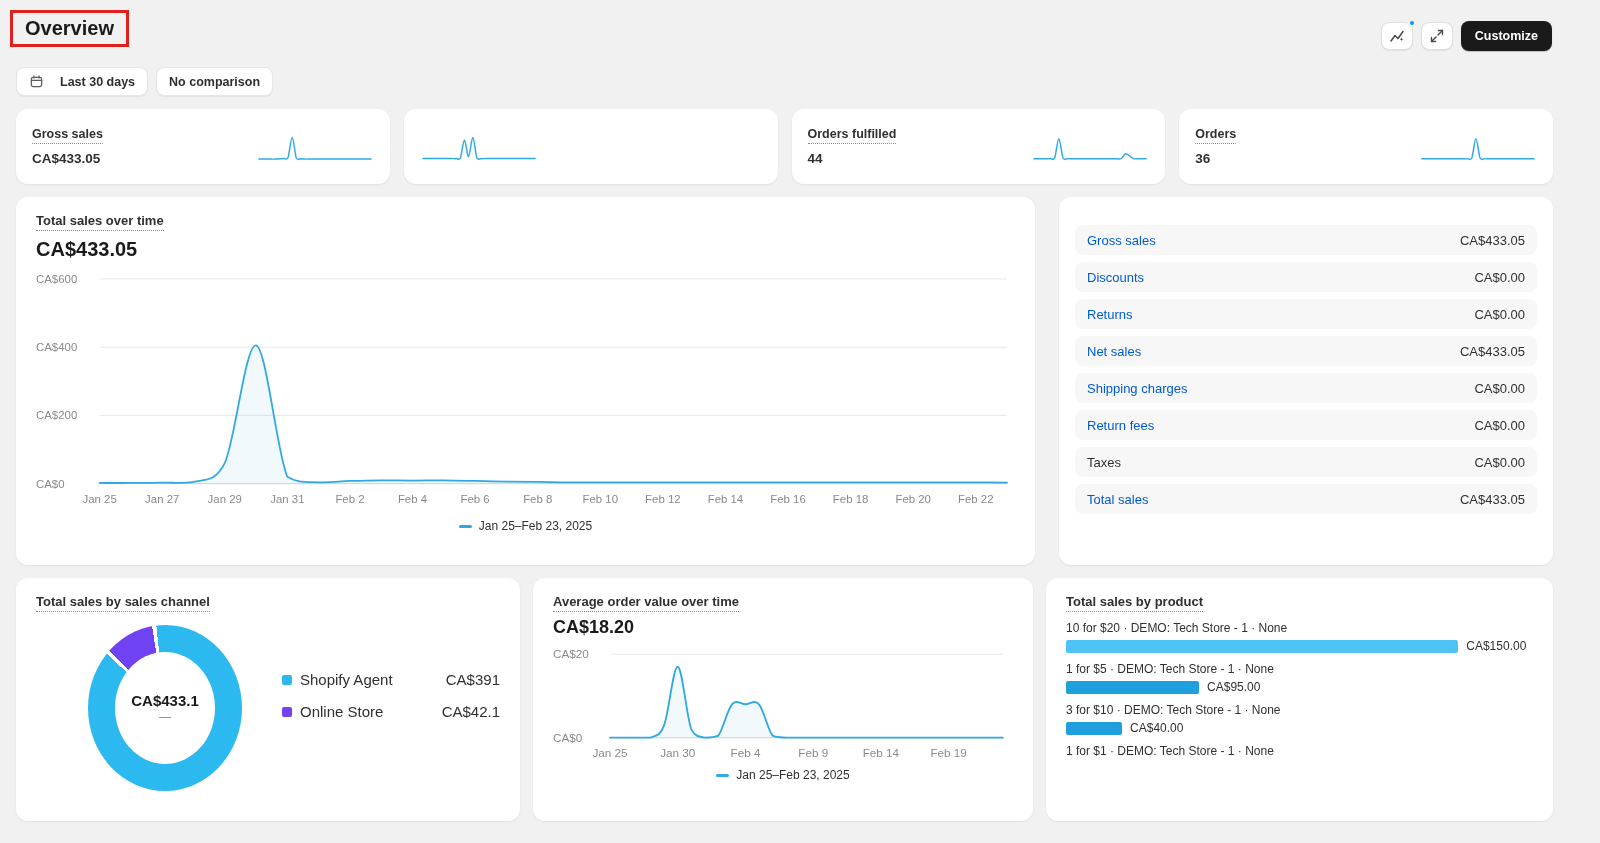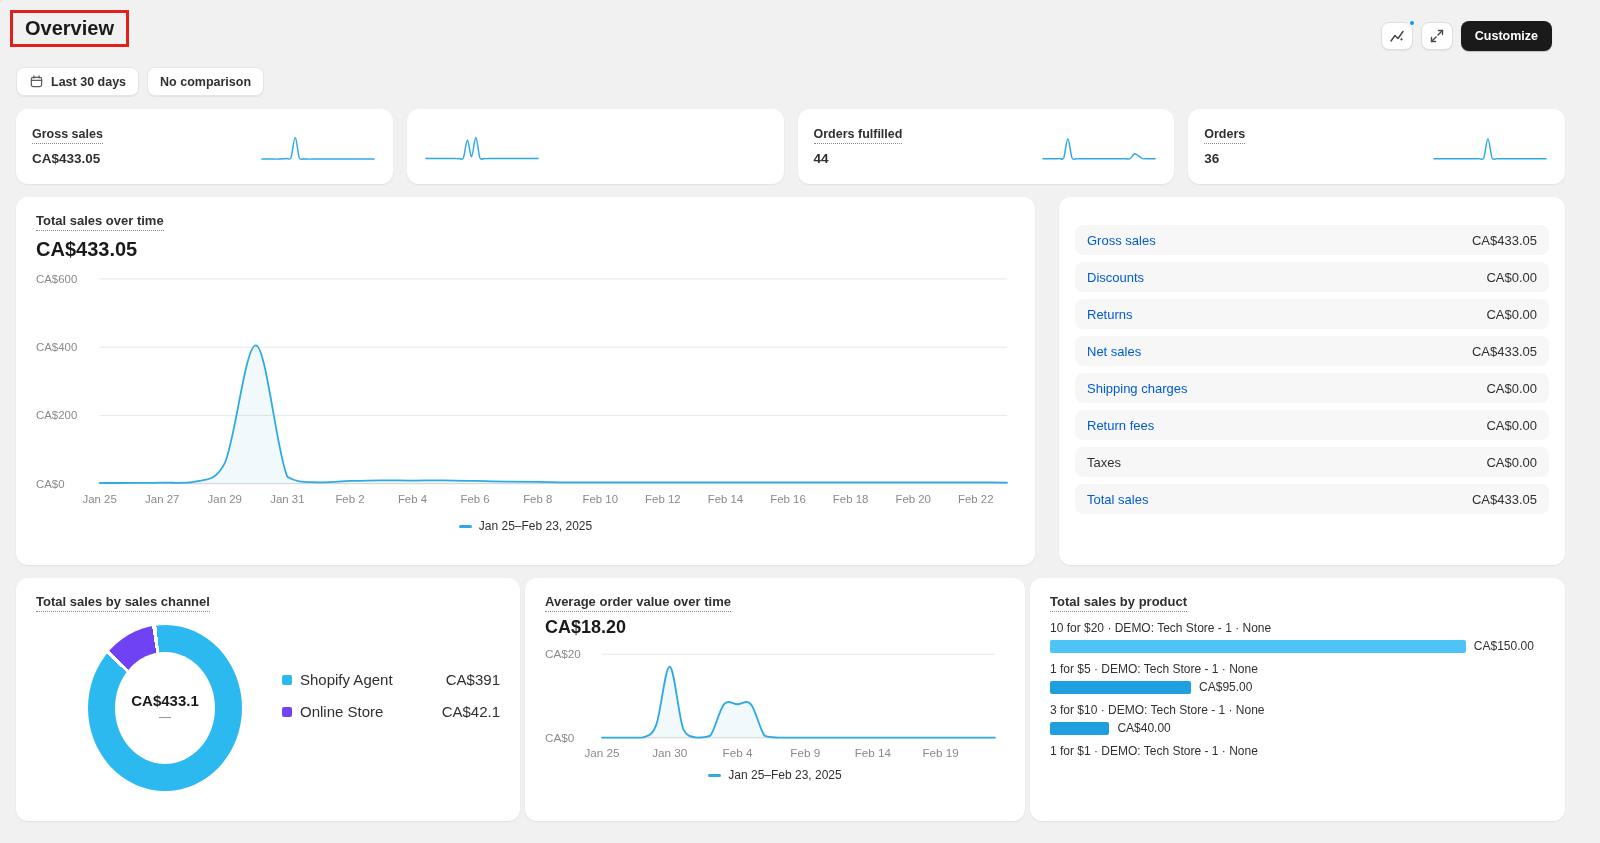--- a/index.html
+++ b/index.html
@@ -15,25 +15,25 @@
   .topbar-actions { display: flex; gap: 8px; align-items: center; margin-top: 11px; }
   .icon-btn { position: relative; width: 32px; height: 28px; background: #fff; border: 1px solid #dedede;
     border-radius: 8px; display: flex; align-items: center; justify-content: center;
     box-shadow: 0 1px 1px rgba(0,0,0,.06); cursor: pointer; }
   .notif-dot { position: absolute; top: -4px; right: -4px; width: 8px; height: 8px; border-radius: 50%;
     background: #0a97f5; border: 2px solid #f1f1f1; }
   .customize-btn { background: #1a1a1a; color: #fff; font-weight: 600; font-size: 12.5px; border: none;
     border-radius: 8px; padding: 8px 14px; cursor: pointer; font-family: inherit; box-shadow: 0 1px 1px rgba(0,0,0,.2); }
   
   .filters { display: flex; gap: 8px; padding: 16px 16px 13px; }
-  .pill { display: flex; align-items: center; gap: 7px; background: #fff; border: 1px solid #e6e6e6;
+  .pill { display: flex; align-items: center; gap: 16px; background: #fff; border: 1px solid #e6e6e6;
     border-radius: 8px; padding: 6px 12px; font-size: 12.5px; font-weight: 600; color: #303030;
     box-shadow: 0 1px 1px rgba(0,0,0,.06); cursor: pointer; font-family: inherit; }
   
-  .content { padding: 0 35px 0 16px; }
+  .content { padding: 0 47px 0 16px; }
   .card { background: #fff; border-radius: 12px; box-shadow: 0 1px 2px rgba(0,0,0,.07); }
   .dotted { border-bottom: 1px dotted #8a8a8a; padding-bottom: 2px; }
   .card-title { font-size: 13px; font-weight: 600; color: #303030; }
   
   .metric-row { display: grid; grid-template-columns: repeat(4, 1fr); gap: 14px; }
   .metric-card { height: 75px; display: flex; align-items: center; justify-content: space-between; padding: 0 16px; cursor: pointer; }
   .metric-label { font-size: 12.5px; font-weight: 600; }
   .metric-value { font-size: 13.5px; font-weight: 700; margin-top: 10px; }
   .spark { width: 118px; height: 36px; flex: none; }
   
@@ -48,21 +48,21 @@
   svg text.mid { text-anchor: middle; }
   
   .breakdown-card { height: 368px; padding: 15px 16px; }
   .bd-rows { margin-top: 13px; }
   .bd-row { height: 30px; background: #f7f7f7; border-radius: 8px; display: flex; align-items: center;
     justify-content: space-between; padding: 0 12px; margin-bottom: 7px; font-size: 13px; }
   .bd-label { color: #005bd3; text-decoration: none; cursor: pointer; }
   .bd-label.plain { color: #303030; cursor: default; }
   .bd-value { color: #303030; }
   
-  .bottom-row { display: grid; grid-template-columns: 504px 500px 1fr; gap: 5px; margin-top: 13px; }
+  .bottom-row { display: grid; grid-template-columns: 504px 500px 1fr; gap: 13px; margin-top: 13px; }
   .bottom-card { height: 243px; padding: 16px 20px; }
   
   .donut-flex { display: flex; margin-top: 16px; }
   .donut-wrap { position: relative; width: 166px; height: 166px; margin-left: 52px; }
   .donut { width: 100%; height: 100%; border-radius: 50%; }
   .donut-hole { position: absolute; inset: 27px; background: #fff; border-radius: 50%; }
   .donut-center { position: absolute; inset: 0; display: flex; flex-direction: column; align-items: center;
     justify-content: center; gap: 1px; }
   .donut-center-value { font-size: 15px; font-weight: 700; color: #1a1a1a; }
   .donut-center-sub { color: #8a8a8a; font-size: 12px; }

